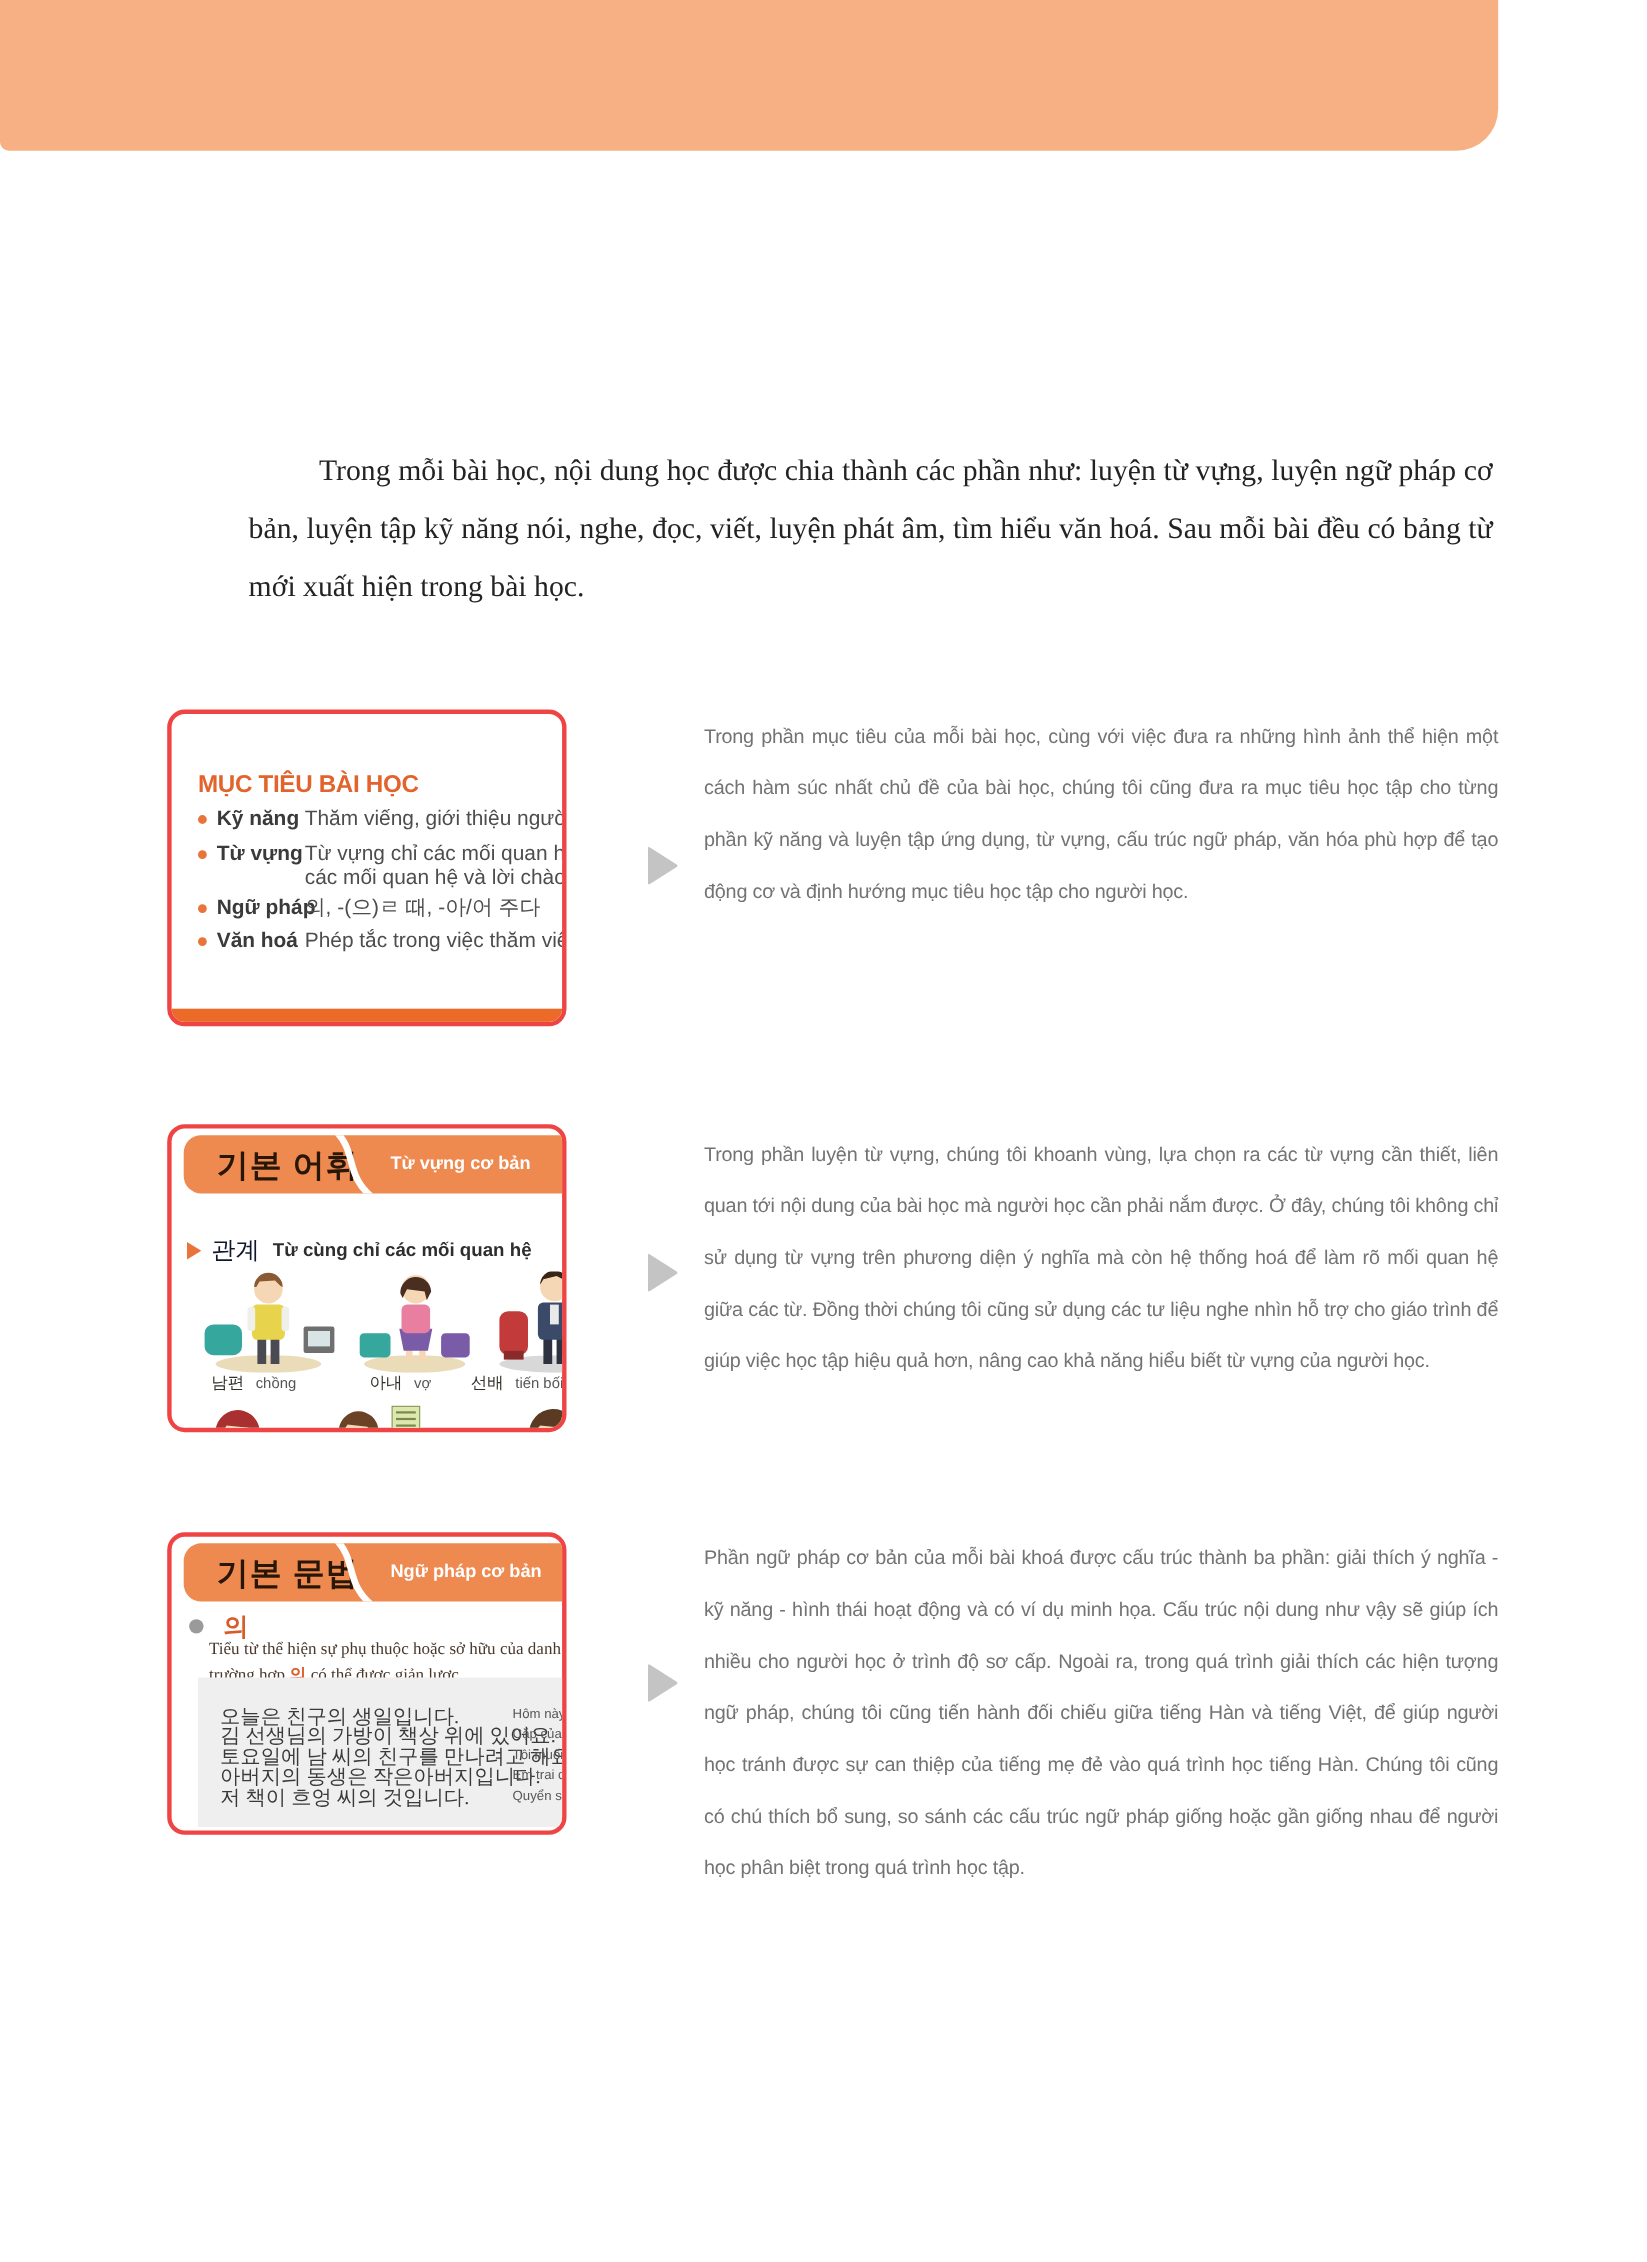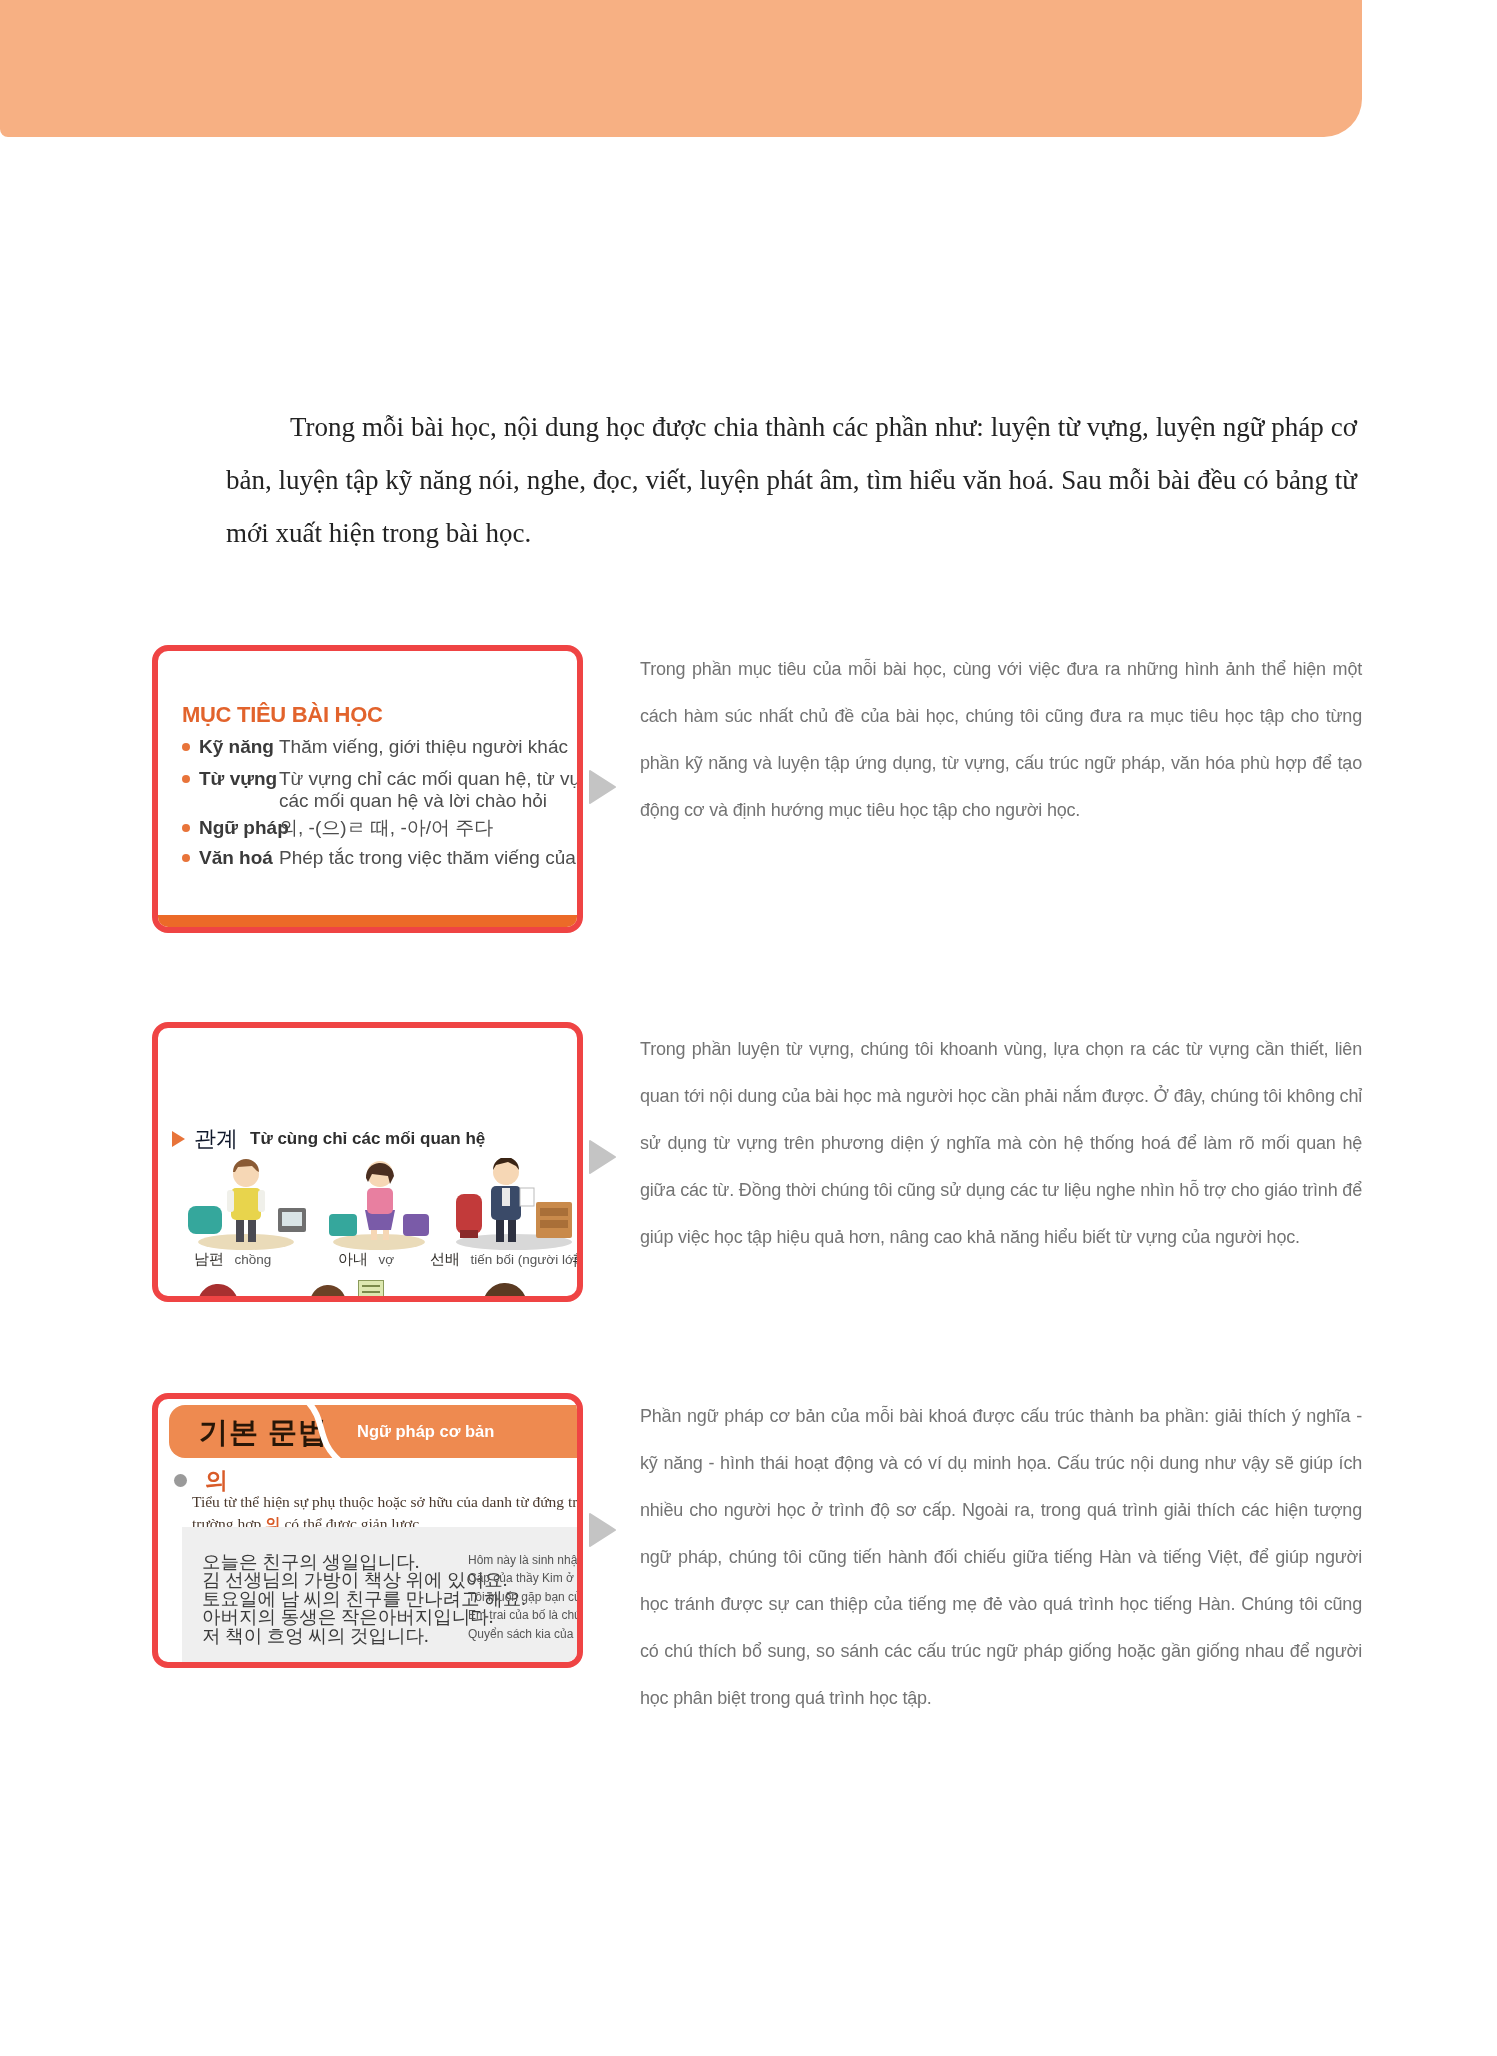--- a/index.html
+++ b/index.html
@@ -18,21 +18,21 @@
   
   .desc{position:absolute;left:640px;width:722px;font-size:18px;line-height:47px;
         color:#737373;text-align:justify;letter-spacing:-0.2px;}
   .desc1{top:628px;} .desc2{top:1008px;} .desc3{top:1375px;}
 
   
   .arrow{position:absolute;left:589px;width:27px;height:34px;}
   .arrow1{top:770px;} .arrow2{top:1140px;} .arrow3{top:1513px;}
 
   
-  .card{position:absolute;left:152px;width:431px;background:#fff;border:6px solid #ef4444;
+  .card{position:absolute;left:152px;width:363px;background:#fff;border:4px solid #ef4444;
         border-radius:16px;box-sizing:border-box;overflow:hidden;}
   .card1{top:645px;height:288px;}
   .card2{top:1022px;height:280px;}
   .card3{top:1393px;height:275px;}
 
   
   .c1-title{position:absolute;left:24px;top:51px;color:#E2632C;font-weight:bold;
             font-size:22px;letter-spacing:-0.3px;white-space:nowrap;}
   .obj-row{position:absolute;left:24px;display:flex;align-items:flex-start;white-space:pre;}
   .obj-bullet{width:8px;height:8px;border-radius:50%;background:#E8743A;margin-top:7px;flex:none;}
@@ -121,20 +121,27 @@
     <div class="c1-bar"></div>
   </div>
 
   <svg class="arrow arrow1" viewBox="0 0 27 34">
     <polygon points="1,1 26,17 1,33" fill="#C4C4C4" stroke="#C4C4C4" stroke-width="2" stroke-linejoin="round"></polygon>
   </svg>
 
   <p class="desc desc1">Trong phần mục tiêu của mỗi bài học, cùng với việc đưa ra những hình ảnh thể hiện một cách hàm súc nhất chủ đề của bài học, chúng tôi cũng đưa ra mục tiêu học tập cho từng phần kỹ năng và luyện tập ứng dụng, từ vựng, cấu trúc ngữ pháp, văn hóa phù hợp để tạo động cơ và định hướng mục tiêu học tập cho người học.</p>
 
   <div class="card card2">
+    <div class="chead">
+      <span class="chead-kr">기본 어휘</span>
+      <svg class="swoosh" width="418" height="53">
+        <path d="M138,-4 C158,16 146,36 172,57" stroke="#ffffff" stroke-width="6" fill="none"></path>
+      </svg>
+      <span class="chead-sub">Từ vựng cơ bản</span>
+    </div>
 
     <div class="topic-row">
       <span class="tri"></span>
       <span class="topic-kr">관계</span>
       <span class="topic-label">Từ cùng chỉ các mối quan hệ</span>
     </div>
 
     <svg class="fig fig1" width="125" height="92" viewBox="0 0 125 92">
       <ellipse cx="60" cy="84" rx="48" ry="8" fill="#EADBB9"></ellipse>
       <rect x="2" y="48" width="34" height="28" rx="8" fill="#35A79C"></rect>

